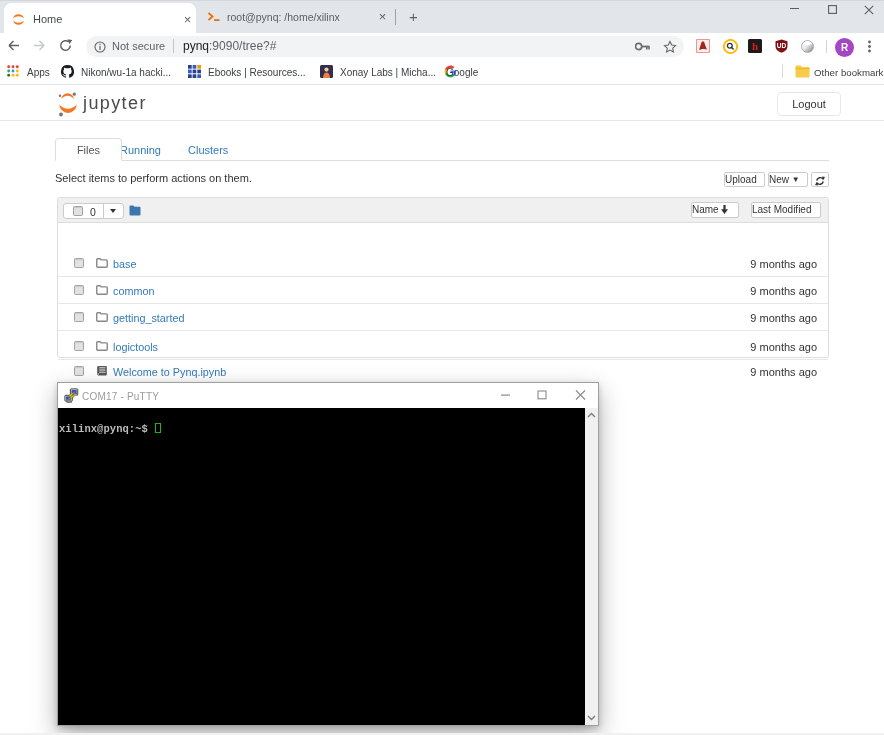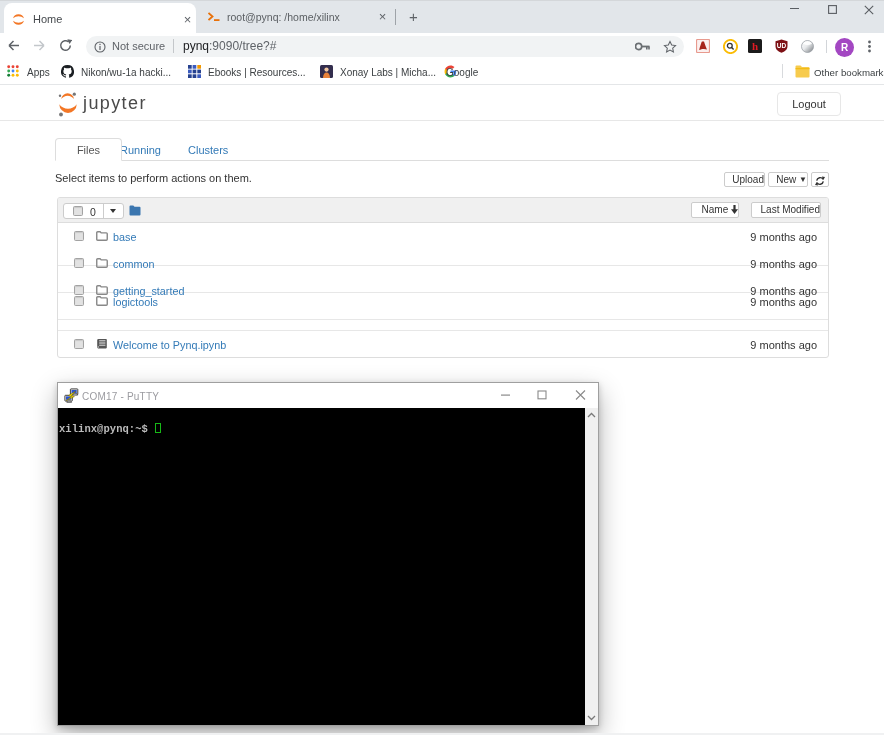--- a/index.html
+++ b/index.html
@@ -32,26 +32,26 @@
 
 
 #jlogo-text { position:absolute; left:83px; top:93px; font-size:18px; color:#4a4a4a; letter-spacing:1.4px;}
 #logout { position:absolute; left:777px; top:92px; width:64px; height:24px; border:1px solid #e7e7e7; border-radius:4px; background:#fff; font-size:11px; color:#333; text-align:center; line-height:22px; }
 #hdr-divider { position:absolute; left:0; top:120px; width:884px; height:1px; background:#e7e7e7; }
 #tabs-border { position:absolute; left:55px; top:160px; width:774px; height:1px; background:#ddd; }
 #tab-files { position:absolute; left:55px; top:138px; width:67px; height:23px; background:#fff; border:1px solid #ddd; border-bottom:1px solid #fff; border-radius:4px 4px 0 0; font-size:11px; color:#555; text-align:center; line-height:22px; z-index:2;}
 #tab-running { position:absolute; left:120px; top:144px; font-size:11px; color:#337ab7; }
 #tab-clusters { position:absolute; left:188px; top:144px; font-size:11px; color:#337ab7; }
 #select-items { position:absolute; left:55px; top:172px; font-size:11px; color:#333; }
-.jbtn { position:absolute; border:1px solid #ccc; border-radius:2px; background:#fff; font-size:10px; color:#333; text-align:right; }
+.jbtn { position:absolute; border:1px solid #ccc; border-radius:2px; background:#fff; font-size:10px; color:#333; text-align:left; }
 #list { position:absolute; left:57px; top:197px; width:772px; height:161px; border:1px solid #ddd; border-radius:3px; }
 #list-header { position:absolute; left:0; top:0; width:770px; height:25px; background:#f0f0f0; border-bottom:1px solid #ddd; border-radius:2px 2px 0 0;}
 .btngrp { position:absolute; left:5px; top:5px; width:61px; height:16px; background:#fff; border:1px solid #ccc; border-radius:3px; }
 .chk { width:10px; height:10px; background:#e2e2e2; border:1px solid #a3a3a3; border-radius:1.5px; box-shadow:inset 0 1px 1px rgba(0,0,0,0.12);}
-.row { position:absolute; left:0; width:770px; height:43px; border-bottom:1px solid #e7e7e7; }
+.row { position:absolute; left:0; width:770px; height:27px; border-bottom:1px solid #e7e7e7;margin-top:27px; }
 .row .name { position:absolute; left:55px; top:7.5px; font-size:10.8px; color:#337ab7; }
 .row .when { position:absolute; right:11px; top:7.5px; font-size:11px; color:#333; }
 
 
 #putty { position:absolute; left:57px; top:382px; width:542px; height:344px; background:#fff;
   border:1px solid #9f9f9f; box-shadow:0 10px 24px rgba(0,0,0,0.30), 0 2px 6px rgba(0,0,0,0.18); }
 #ptitle { position:absolute; left:0; top:0; width:540px; height:43px; background:#fff; }
 #ptitle .t { position:absolute; left:24px; top:7.5px; font-size:10px; color:#9b9ba0; letter-spacing:0.2px; }
 #pterm { position:absolute; left:0; top:25px; width:527px; height:317px; background:#000; }
 #pterm .line { position:absolute; left:1px; top:15px; font-family:"Liberation Mono", monospace; font-size:10.5px; font-weight:bold; color:#bbbbbb; letter-spacing:0.05px;}
@@ -269,21 +269,21 @@
         <div class="when">9 months ago</div>
     </div>
     <div class="row" style="top:79px;">
       <div class="chk abs" style="left:16px; top:8px;"></div>
       <svg class="abs" style="left:38px; top:8px;" width="12" height="10" viewBox="0 0 12 10">
         <path d="M0.75 1.7 Q0.75 0.75 1.7 0.75 L4.1 0.75 L5.2 1.9 L10.3 1.9 Q11.25 1.9 11.25 2.85 L11.25 8.3 Q11.25 9.25 10.3 9.25 L1.7 9.25 Q0.75 9.25 0.75 8.3 Z" fill="none" stroke="#888" stroke-width="1.4"></path>
       </svg>
       <div class="name">getting_started</div>
         <div class="when">9 months ago</div>
     </div>
-    <div class="row" style="top:90px;text-align:right;">
+    <div class="row" style="top:108px;text-align:right;">
       <div class="chk abs" style="left:16px; top:8px;"></div>
       <svg class="abs" style="left:38px; top:8px;" width="12" height="10" viewBox="0 0 12 10">
         <path d="M0.75 1.7 Q0.75 0.75 1.7 0.75 L4.1 0.75 L5.2 1.9 L10.3 1.9 Q11.25 1.9 11.25 2.85 L11.25 8.3 Q11.25 9.25 10.3 9.25 L1.7 9.25 Q0.75 9.25 0.75 8.3 Z" fill="none" stroke="#888" stroke-width="1.4"></path>
       </svg>
       <div class="name">logictools</div>
         <div class="when">9 months ago</div>
     </div>
     <div class="row" style="top:133px; border-bottom:none;">
       <div class="chk abs" style="left:16px; top:8px;"></div>
       <svg class="abs" style="left:38px; top:7px;" width="12" height="12" viewBox="0 0 12 12">

